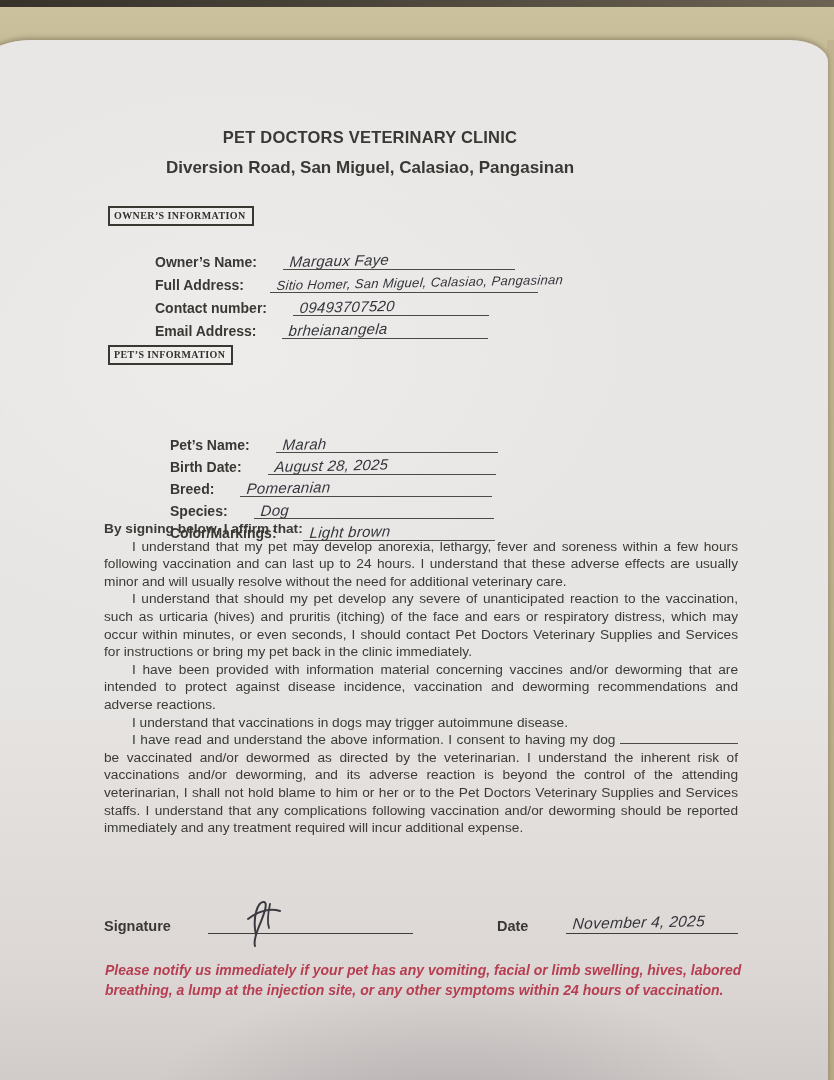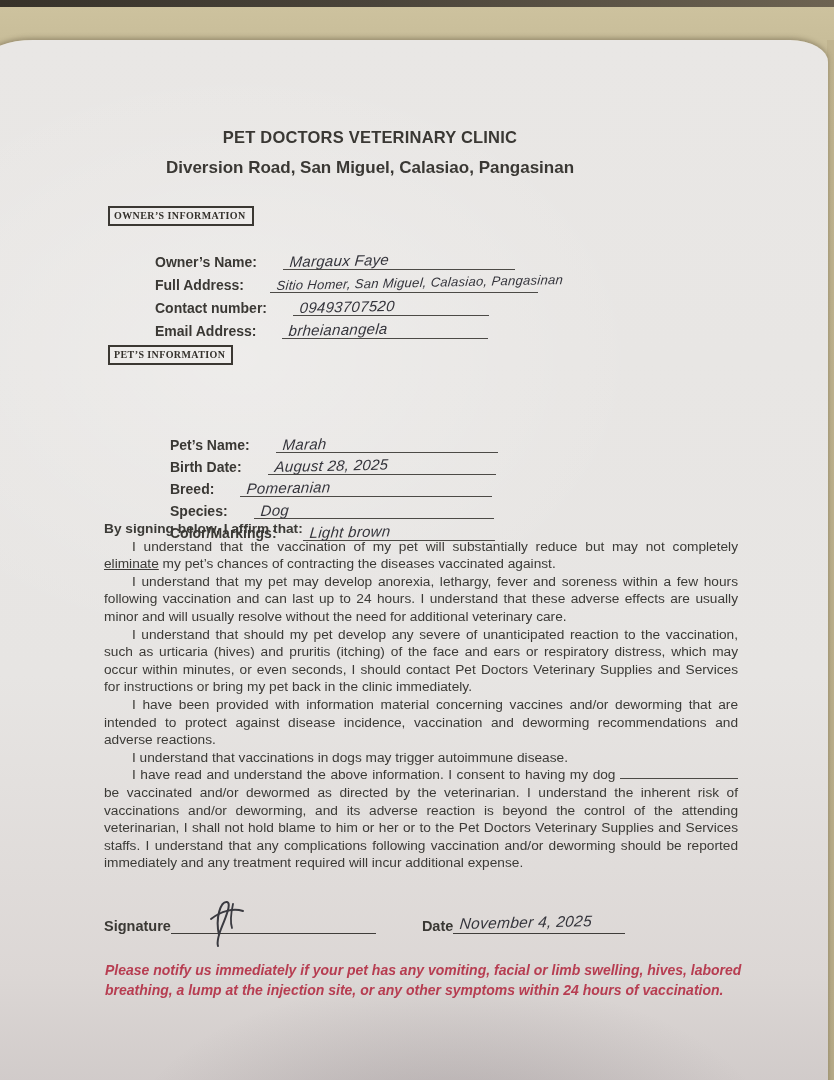--- a/index.html
+++ b/index.html
@@ -44,21 +44,21 @@
   .cb .check{position:absolute;left:0px;top:-4px;font-size:12px;font-weight:bold;color:#35353c;}
 
   .affirm{position:absolute;top:480px;left:104px;width:634px;font-size:13.7px;
     line-height:17.6px;text-align:justify;color:#3b3a36;}
   .affirm-heading{font-weight:bold;}
   .para{margin:0;text-indent:28px;}
   .u{text-decoration:underline;}
   .blank-line{display:inline-block;width:118px;border-bottom:1.4px solid #4c4a46;height:11px;}
 
   .sig-row{position:absolute;top:877px;left:104px;width:634px;display:flex;
-    align-items:flex-end;font-size:14.5px;font-weight:bold;color:#3a3834;}
+    align-items:flex-end;font-size:14.5px;font-weight:bold;color:#3a3834;justify-content:space-between;}
   .sig-line{position:relative;border-bottom:1.8px solid #3f3d3a;width:205px;height:16px;}
   .sig-scribble{position:absolute;left:32px;bottom:-14px;}
   .date-label{margin-left:46px;}
   .date-line{position:relative;border-bottom:1.8px solid #3f3d3a;width:172px;height:16px;}
   .date-line .handwriting{font-size:15.5px;bottom:0;}
 
   .notice{position:absolute;top:921px;left:105px;width:648px;font-size:14px;
     font-style:italic;line-height:19.5px;font-weight:700;}
 
   .right-edge{position:absolute;top:40px;right:0;width:7px;height:1040px;
@@ -139,21 +139,20 @@
         <div class="field-row">
           <span class="field-label">Color/Markings:</span>
           <span class="line" style="width:192px;">
             <span class="handwriting">Light brown</span>
           </span>
         </div>
       </div>
 
       <div class="affirm">
         <div class="affirm-heading">By signing below, I affirm that:</div>
-        <p class="para"><span>I understand that the vaccination of my pet will substantially reduce but may not completely </span><span class="u">eliminate</span><span> my pet’s chances of contracting the diseases vaccinated against.</span></p>
         <p class="para">I understand that my pet may develop anorexia, lethargy, fever and soreness within a few hours following vaccination and can last up to 24 hours. I understand that these adverse effects are usually minor and will usually resolve without the need for additional veterinary care.</p>
         <p class="para">I understand that should my pet develop any severe of unanticipated reaction to the vaccination, such as urticaria (hives) and pruritis (itching) of the face and ears or respiratory distress, which may occur within minutes, or even seconds, I should contact Pet Doctors Veterinary Supplies and Services for instructions or bring my pet back in the clinic immediately.</p>
         <p class="para">I have been provided with information material concerning vaccines and/or deworming that are intended to protect against disease incidence, vaccination and deworming recommendations and adverse reactions.</p>
         <p class="para">I understand that vaccinations in dogs may trigger autoimmune disease.</p>
         <p class="para"><span>I have read and understand the above information. I consent to having my dog </span><span class="blank-line"></span><span> be vaccinated and/or dewormed as directed by the veterinarian. I understand the inherent risk of vaccinations and/or deworming, and its adverse reaction is beyond the control of the attending veterinarian, I shall not hold blame to him or her or to the Pet Doctors Veterinary Supplies and Services staffs. I understand that any complications following vaccination and/or deworming should be reported immediately and any treatment required will incur additional expense.</span></p>
       </div>
 
       <div class="sig-row">
         <span>Signature</span>
         <span class="sig-line">

